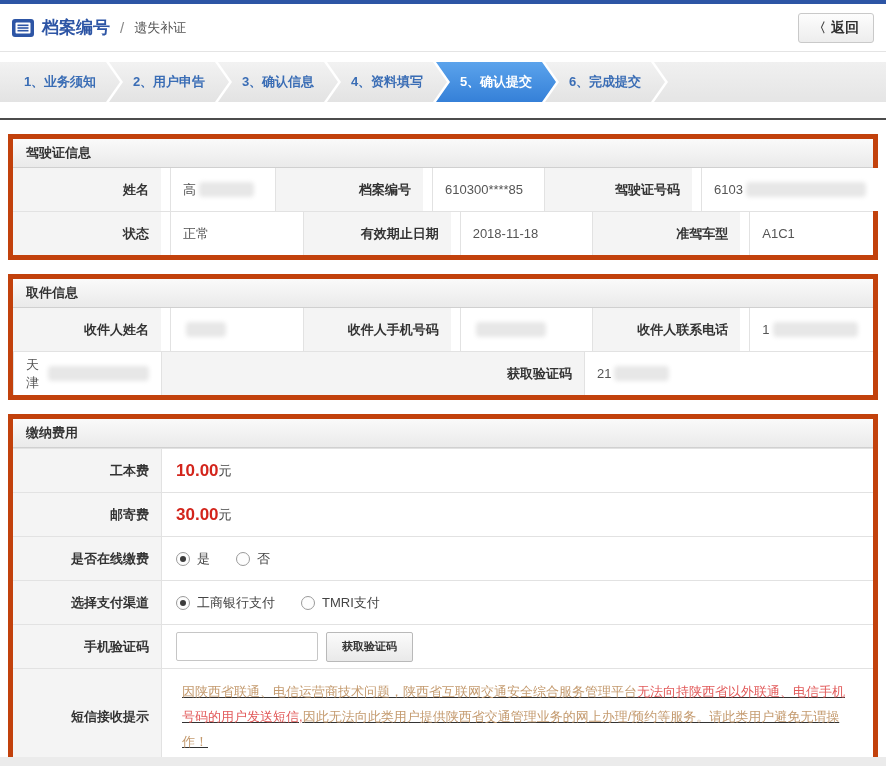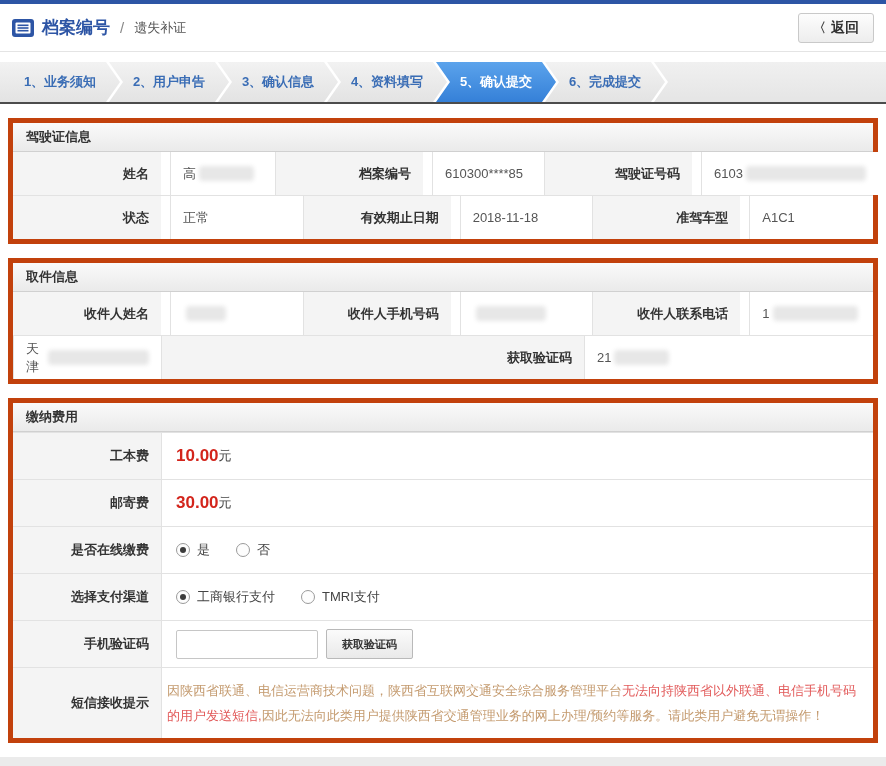--- a/index.html
+++ b/index.html
@@ -16,21 +16,21 @@
   .page-title { font-size:17px; font-weight:bold; color:#2d55a5; }
   .crumb-sep { font-size:15px; color:#888; margin:0 2px; }
   .crumb-current { font-size:13px; color:#555; }
   .back-btn { display:inline-flex; align-items:center; gap:5px; height:30px; padding:0 14px;
     background:linear-gradient(#fdfdfd,#ededed); border:1px solid #c9c9c9; border-radius:3px;
     font-size:14px; font-weight:bold; color:#333; cursor:pointer;
     font-family:"Liberation Sans","DejaVu Sans",sans-serif; }
   .back-chevron { font-size:13px; font-weight:bold; color:#444; }
 
   
-  .steps { display:flex; margin:10px 0 0 0; height:40px; }
+  .steps { display:flex; margin:10px 0 16px 0; height:40px; }
   .step { flex:0 0 120px; display:flex; align-items:center; justify-content:center;
     background:linear-gradient(#f2f2f2,#e3e3e3); color:#3a6db5; font-weight:bold; font-size:13px;
     clip-path:polygon(0 0, calc(100% - 14px) 0, 100% 50%, calc(100% - 14px) 100%, 0 100%, 14px 50%);
     margin-left:-11px; cursor:pointer; }
   .step.first { clip-path:polygon(0 0, calc(100% - 14px) 0, 100% 50%, calc(100% - 14px) 100%, 0 100%); margin-left:0; }
   .step.active { background:linear-gradient(#5ba3ec,#3580d8); color:#fff; }
   .step-filler { flex:1; background:linear-gradient(#f0f0f0,#e5e5e5);
     clip-path:polygon(0 0, 100% 0, 100% 100%, 0 100%, 14px 50%); margin-left:-11px; }
   .dark-line { height:2px; background:#4c4c4c; }
 
@@ -48,38 +48,38 @@
   .cell.value { background:#fff; color:#555; gap:3px; }
 
   
   .blob { display:inline-block; height:15px; background:#e7e7e7; border-radius:4px; filter:blur(2px); }
   .b40{width:40px;} .b55{width:55px;} .b70{width:70px;} .b85{width:85px;} .b120{width:120px;} .b140{width:140px;}
 
   
   .pay-row { display:flex; border-top:1px solid #e2e2e2; }
   .pay-row:first-of-type { border-top:none; }
   .pay-label { flex:0 0 148px; background:#f4f4f4; display:flex; align-items:center;
-    justify-content:flex-end; padding:14px 12px; font-weight:bold; min-height:43px; }
+    justify-content:flex-end; padding:0 12px; font-weight:bold; min-height:43px; }
   .pay-value { flex:1; display:flex; align-items:center; padding:0 14px; border-left:1px solid #e2e2e2; min-height:43px; }
   .amount { color:#d3251c; font-weight:bold; font-size:17px; }
   .unit { color:#444; font-size:13px; }
 
   .radio-opt { display:inline-flex; align-items:center; gap:7px; margin-right:26px; cursor:pointer; color:#444; }
   .radio { width:14px; height:14px; border:1px solid #9a9a9a; border-radius:50%; background:#fdfdfd;
     position:relative; display:inline-block; }
   .radio.checked::after { content:""; position:absolute; left:3px; top:3px; width:6px; height:6px;
     border-radius:50%; background:#3c3c3c; }
 
   .code-input { width:142px; height:29px; border:1px solid #c6c6c6; border-radius:2px; padding:0 6px;
     font-size:13px; font-family:"Liberation Sans","DejaVu Sans",sans-serif; }
   .code-btn { height:30px; margin-left:8px; padding:0 15px; background:linear-gradient(#fbfbfb,#e9e9e9);
     border:1px solid #b9b9b9; border-radius:2px; font-size:11px; font-weight:bold; color:#333;
     cursor:pointer; font-family:"Liberation Sans","DejaVu Sans",sans-serif; }
 
-  .notice-row .pay-value { padding:10px 5px; line-height:25px; }
+  .notice-row .pay-value { padding:10px 20px; line-height:25px;text-decoration:underline; }
   .notice-tan { color:#c49a6e; }
   .notice-red { color:#e25a5a; }
 
   
   .footer-actions { display:flex; justify-content:flex-end; gap:16px; margin:22px 24px 0 0; }
   .btn-blue { height:33px; padding:0 16px; background:linear-gradient(#4b93e6,#3378d2);
     border:1px solid #2f6fc0; border-radius:4px; color:#fff; font-size:14px; font-weight:bold;
     cursor:pointer; font-family:"Liberation Sans","DejaVu Sans",sans-serif; }
   .bottom-strip { position:absolute; left:0; bottom:0; width:100%; height:9px; background:#ebebeb; }
 </style>

